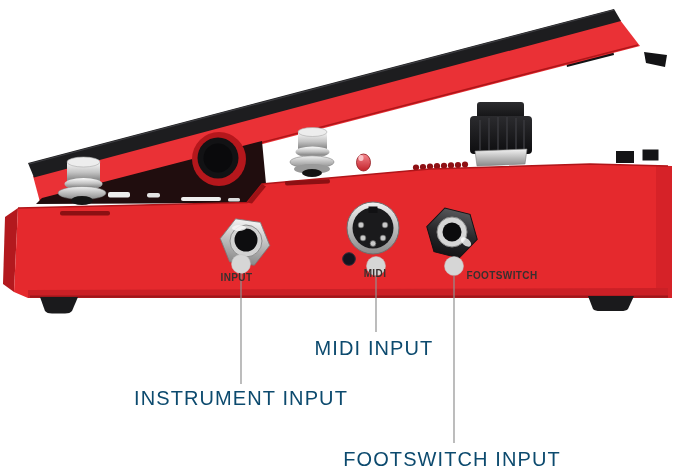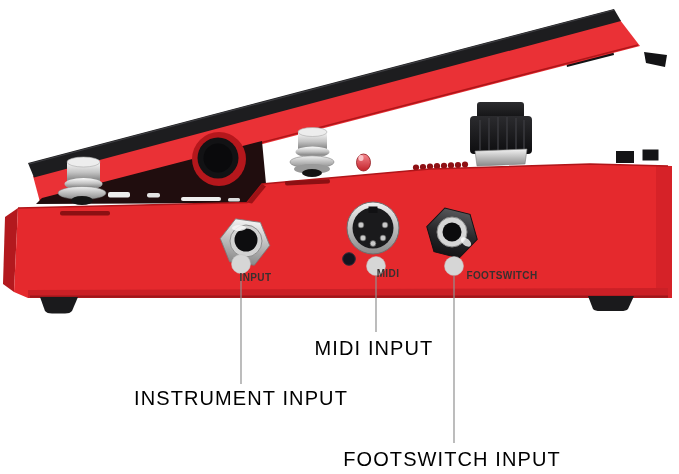--- a/index.html
+++ b/index.html
@@ -9,21 +9,21 @@
   }
   #pedal-svg{position:absolute;left:0;top:0;}
   .panel-label{
     position:absolute;transform:translateX(-50%);
     font-size:10px;font-weight:700;letter-spacing:.4px;
     color:#39302f;white-space:nowrap;
   }
   .callout-label{
     position:absolute;transform:translateX(-50%);
     font-size:20px;font-weight:400;letter-spacing:1.1px;
-    color:#000000;white-space:nowrap;
+    color:#0c4a6e;white-space:nowrap;
   }
 </style>
 </head>
 <body>
 
 <div id="stage">
 
   <svg id="pedal-svg" width="679" height="474" viewBox="0 0 679 474">
     <defs>
       <linearGradient id="chromeV" x1="0" y1="0" x2="0" y2="1">
@@ -163,21 +163,21 @@
     <g>
       <circle cx="241" cy="264" r="9.5" fill="#d6d6d6" stroke="#c2c2c2" stroke-width="0.5"></circle>
       <circle cx="376" cy="266" r="9.5" fill="#d6d6d6" stroke="#c2c2c2" stroke-width="0.5"></circle>
       <circle cx="454" cy="266" r="9.5" fill="#d6d6d6" stroke="#c2c2c2" stroke-width="0.5"></circle>
       <line x1="241" y1="273.5" x2="241" y2="384" stroke="#909090" stroke-width="1.2"></line>
       <line x1="376" y1="275.5" x2="376" y2="332" stroke="#909090" stroke-width="1.2"></line>
       <line x1="454" y1="275.5" x2="454" y2="443" stroke="#909090" stroke-width="1.2"></line>
     </g>
   </svg>
 
-  <div class="panel-label" style="left:251px;top:272px;padding-left:9px;">INPUT</div>
-  <div class="panel-label" style="left:388px;top:268px;">MIDI</div>
+  <div class="panel-label" style="left:232px;top:272px;padding-left:9px;">INPUT</div>
+  <div class="panel-label" style="left:375px;top:268px;">MIDI</div>
   <div class="panel-label" style="left:454px;top:270px;margin-left:48px;">FOOTSWITCH</div>
 
   <div class="callout-label" style="left:374px;top:337px;">MIDI INPUT</div>
   <div class="callout-label" style="left:452px;top:448px;">FOOTSWITCH INPUT</div>
   <div class="callout-label" style="left:241px;top:387px;">INSTRUMENT INPUT</div>
 
 </div>
 
 </body></html>

